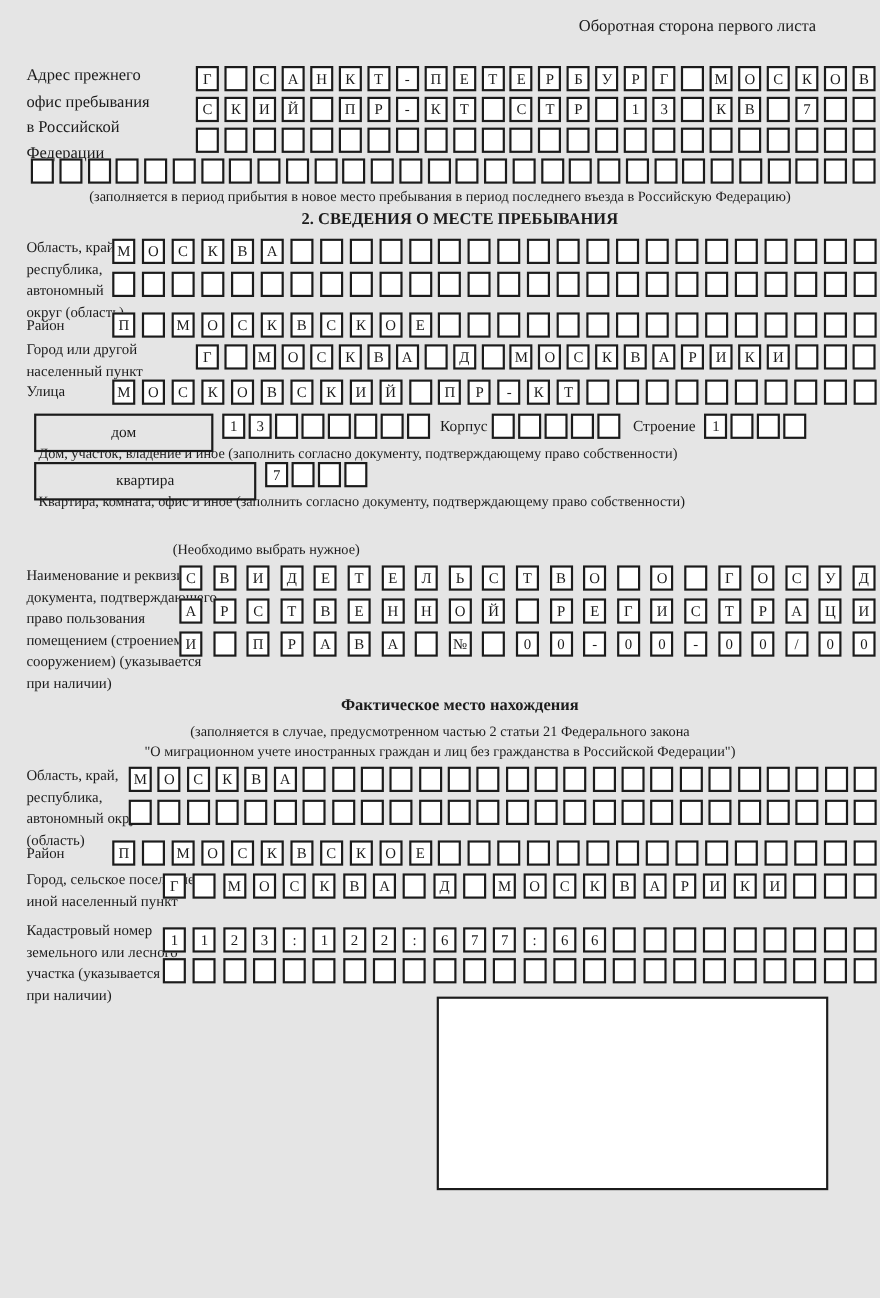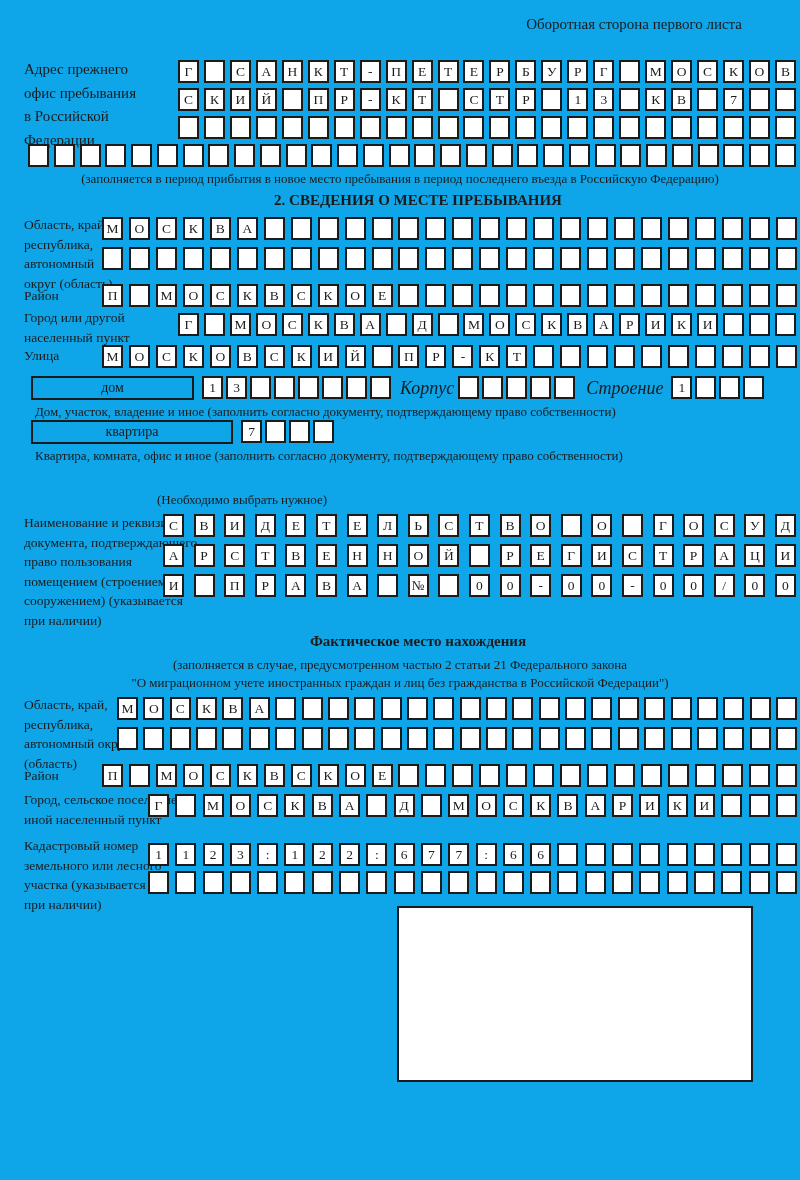--- a/index.html
+++ b/index.html
@@ -1,42 +1,42 @@
 <!DOCTYPE html>
 <html><head>
 <meta charset="utf-8">
 <style>
   * { margin:0; padding:0; box-sizing:border-box; }
   html,body { background:#fff; }
   .page {
     position:relative; width:800px; height:1180px; margin:0 auto;
-    background:#0ea5e9; color:#1b1b1b;
+    background:#e5e5e5; color:#1b1b1b;
     font-family:"Liberation Serif","DejaVu Serif",serif;
     overflow:hidden;
   }
   .abs { position:absolute; }
   .corner-note { top:16px; right:58px; font-size:15px; }
   .lbl { white-space:pre-line; font-size:13.5px; line-height:19.5px; }
   .lbl-big { white-space:pre-line; font-size:15px; line-height:23.5px; }
   .caption { font-size:13px; width:800px; text-align:center; left:0; }
   .caption-left { font-size:13px; }
   .sec-title { width:800px; left:0; text-align:center; font-weight:bold; font-size:15px;margin-left:18px; }
   .cr { display:flex; justify-content:space-between; }
   .cr-gap { display:flex; }
   .cr-gap .cell { margin-right:3px; }
   .cell {
     width:21px; height:23px; border:2px solid #1b1b1b; background:#fff;
     display:flex; align-items:center; justify-content:center;
     font-size:13.5px; flex:none;
   }
   .labelbox {
-    height:24px; border:2px solid #1b1b1b; display:flex;
+    height:35px; border:2px solid #1b1b1b; display:flex;
     align-items:center; justify-content:center; font-size:14px; flex:none;
   }
-  .inline-lbl { font-size:18px; line-height:25px; white-space:nowrap;font-style:italic; }
+  .inline-lbl { font-size:14px; line-height:25px; white-space:nowrap; }
   .hrow { display:flex; align-items:flex-start; }
   .cbx {
     width:17px; height:20px; border:2px solid #1b1b1b; display:inline-flex;
     align-items:center; justify-content:center; font-size:13.5px; flex:none;
   }
   .cbx i { font-style:normal; }
   .stay-row { display:flex; align-items:center; font-size:13.5px; }
   .stamp-box { border:2px solid #1b1b1b; background:#fff; }
   .stamp-note { white-space:pre-line; font-size:13px; line-height:19px; text-align:center; }
 </style>

